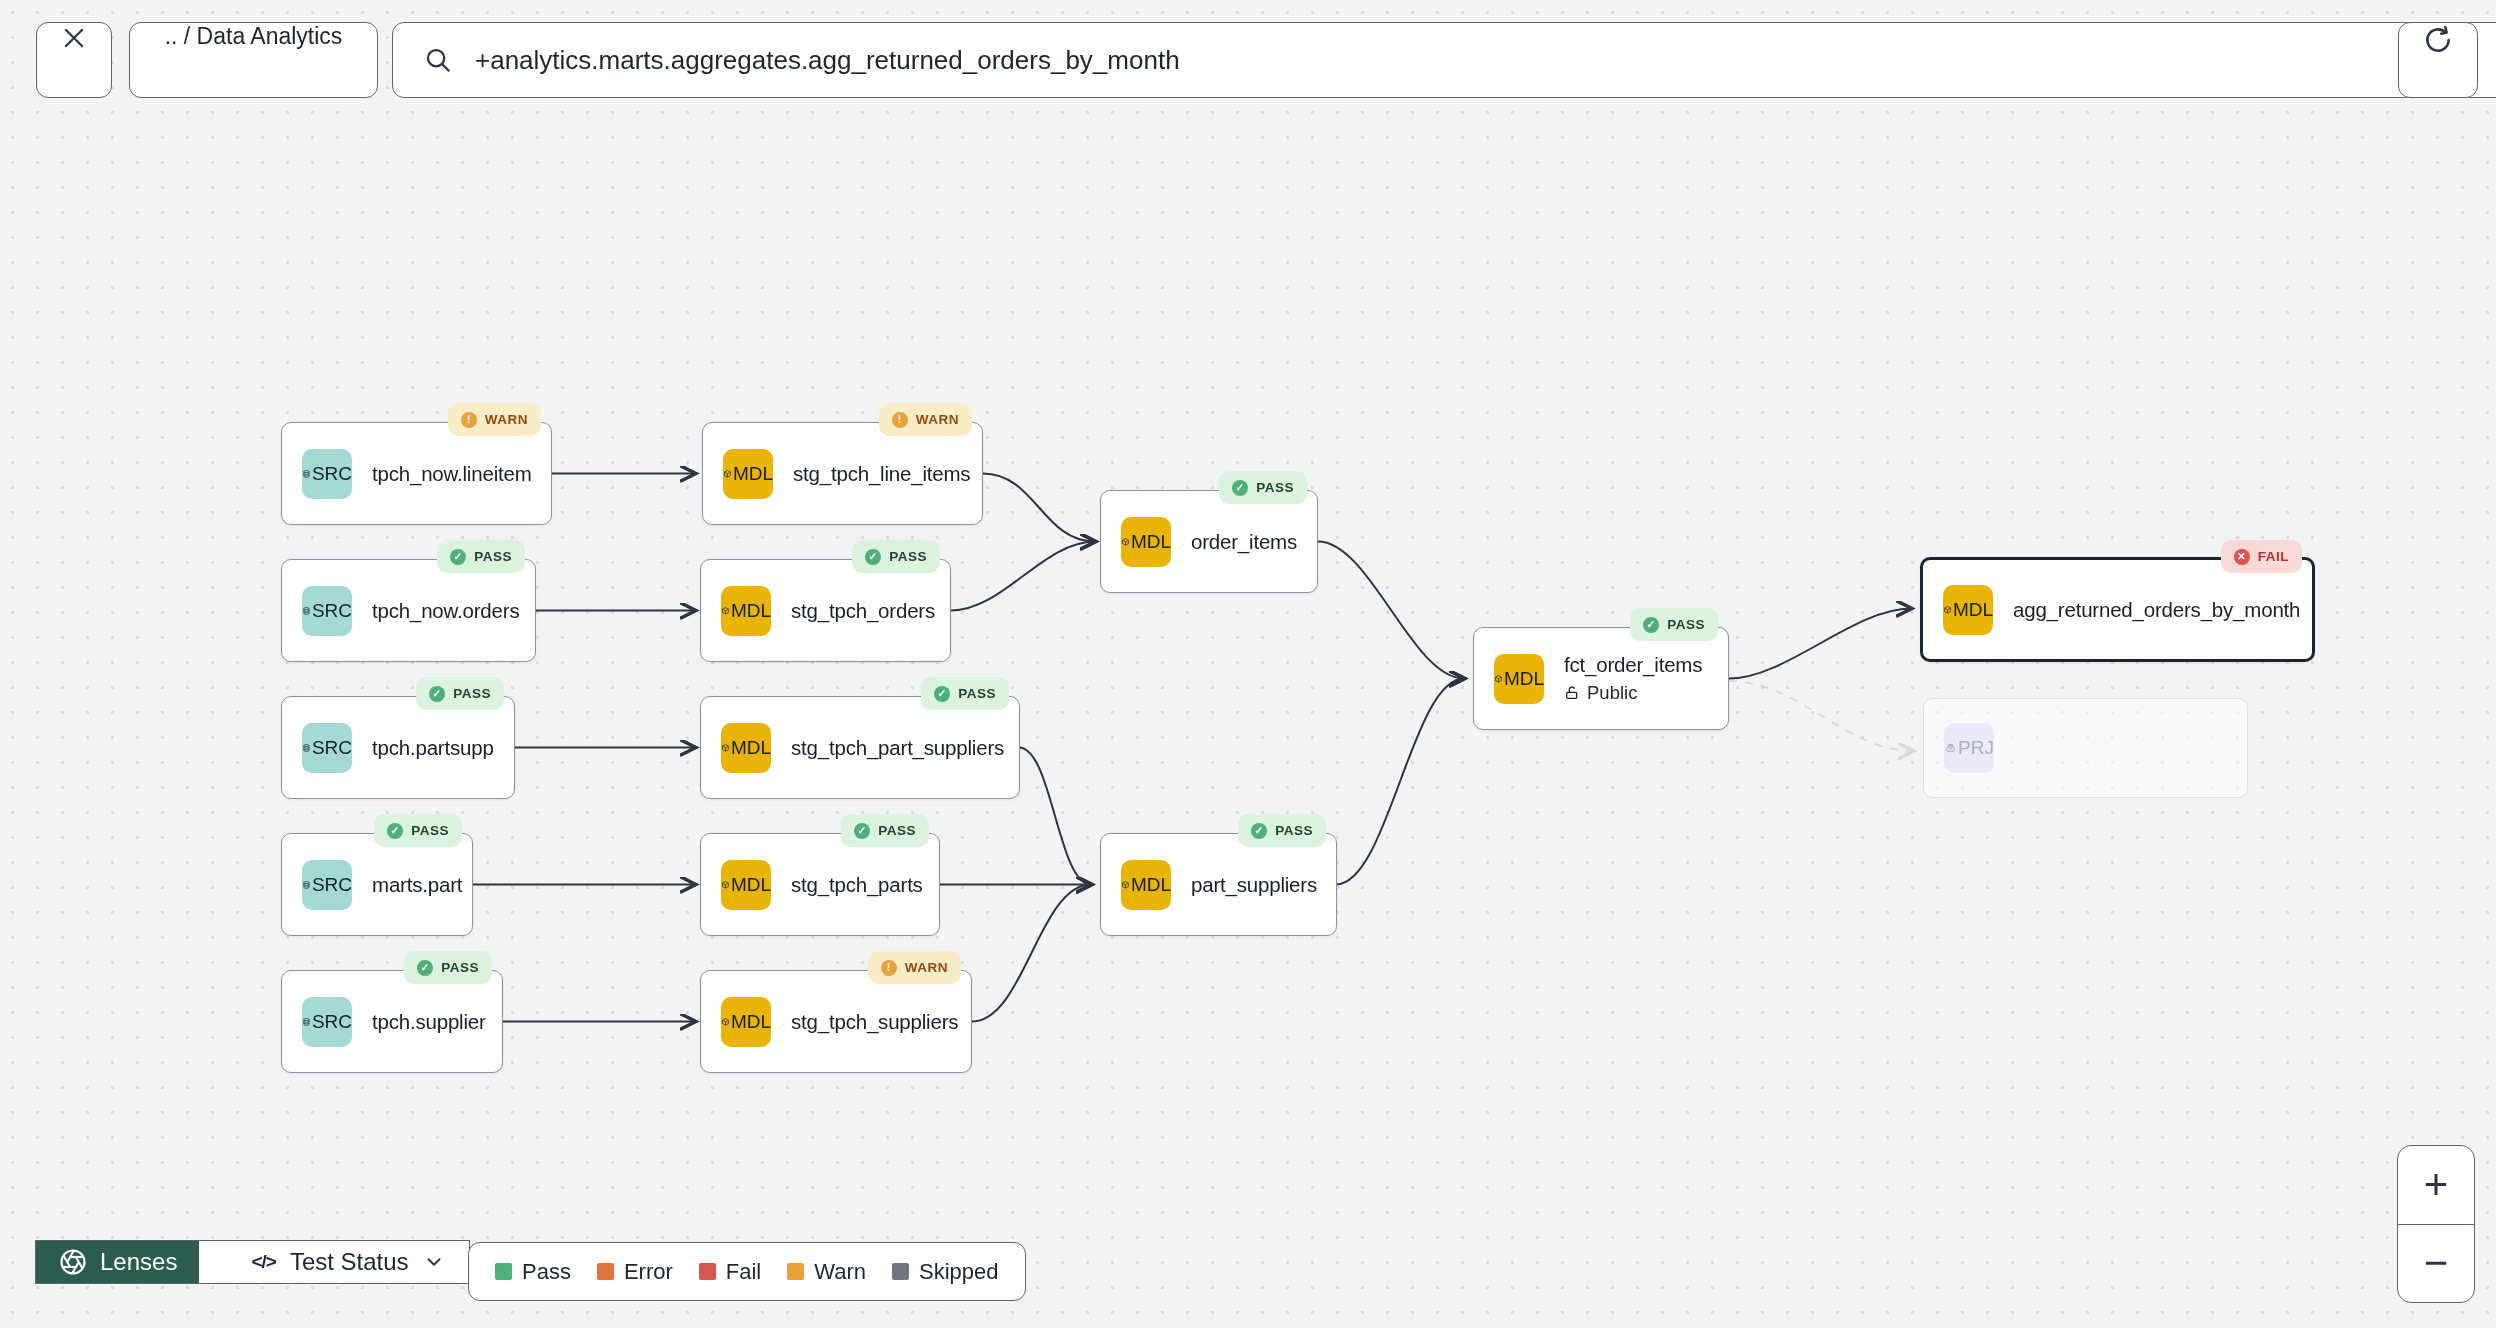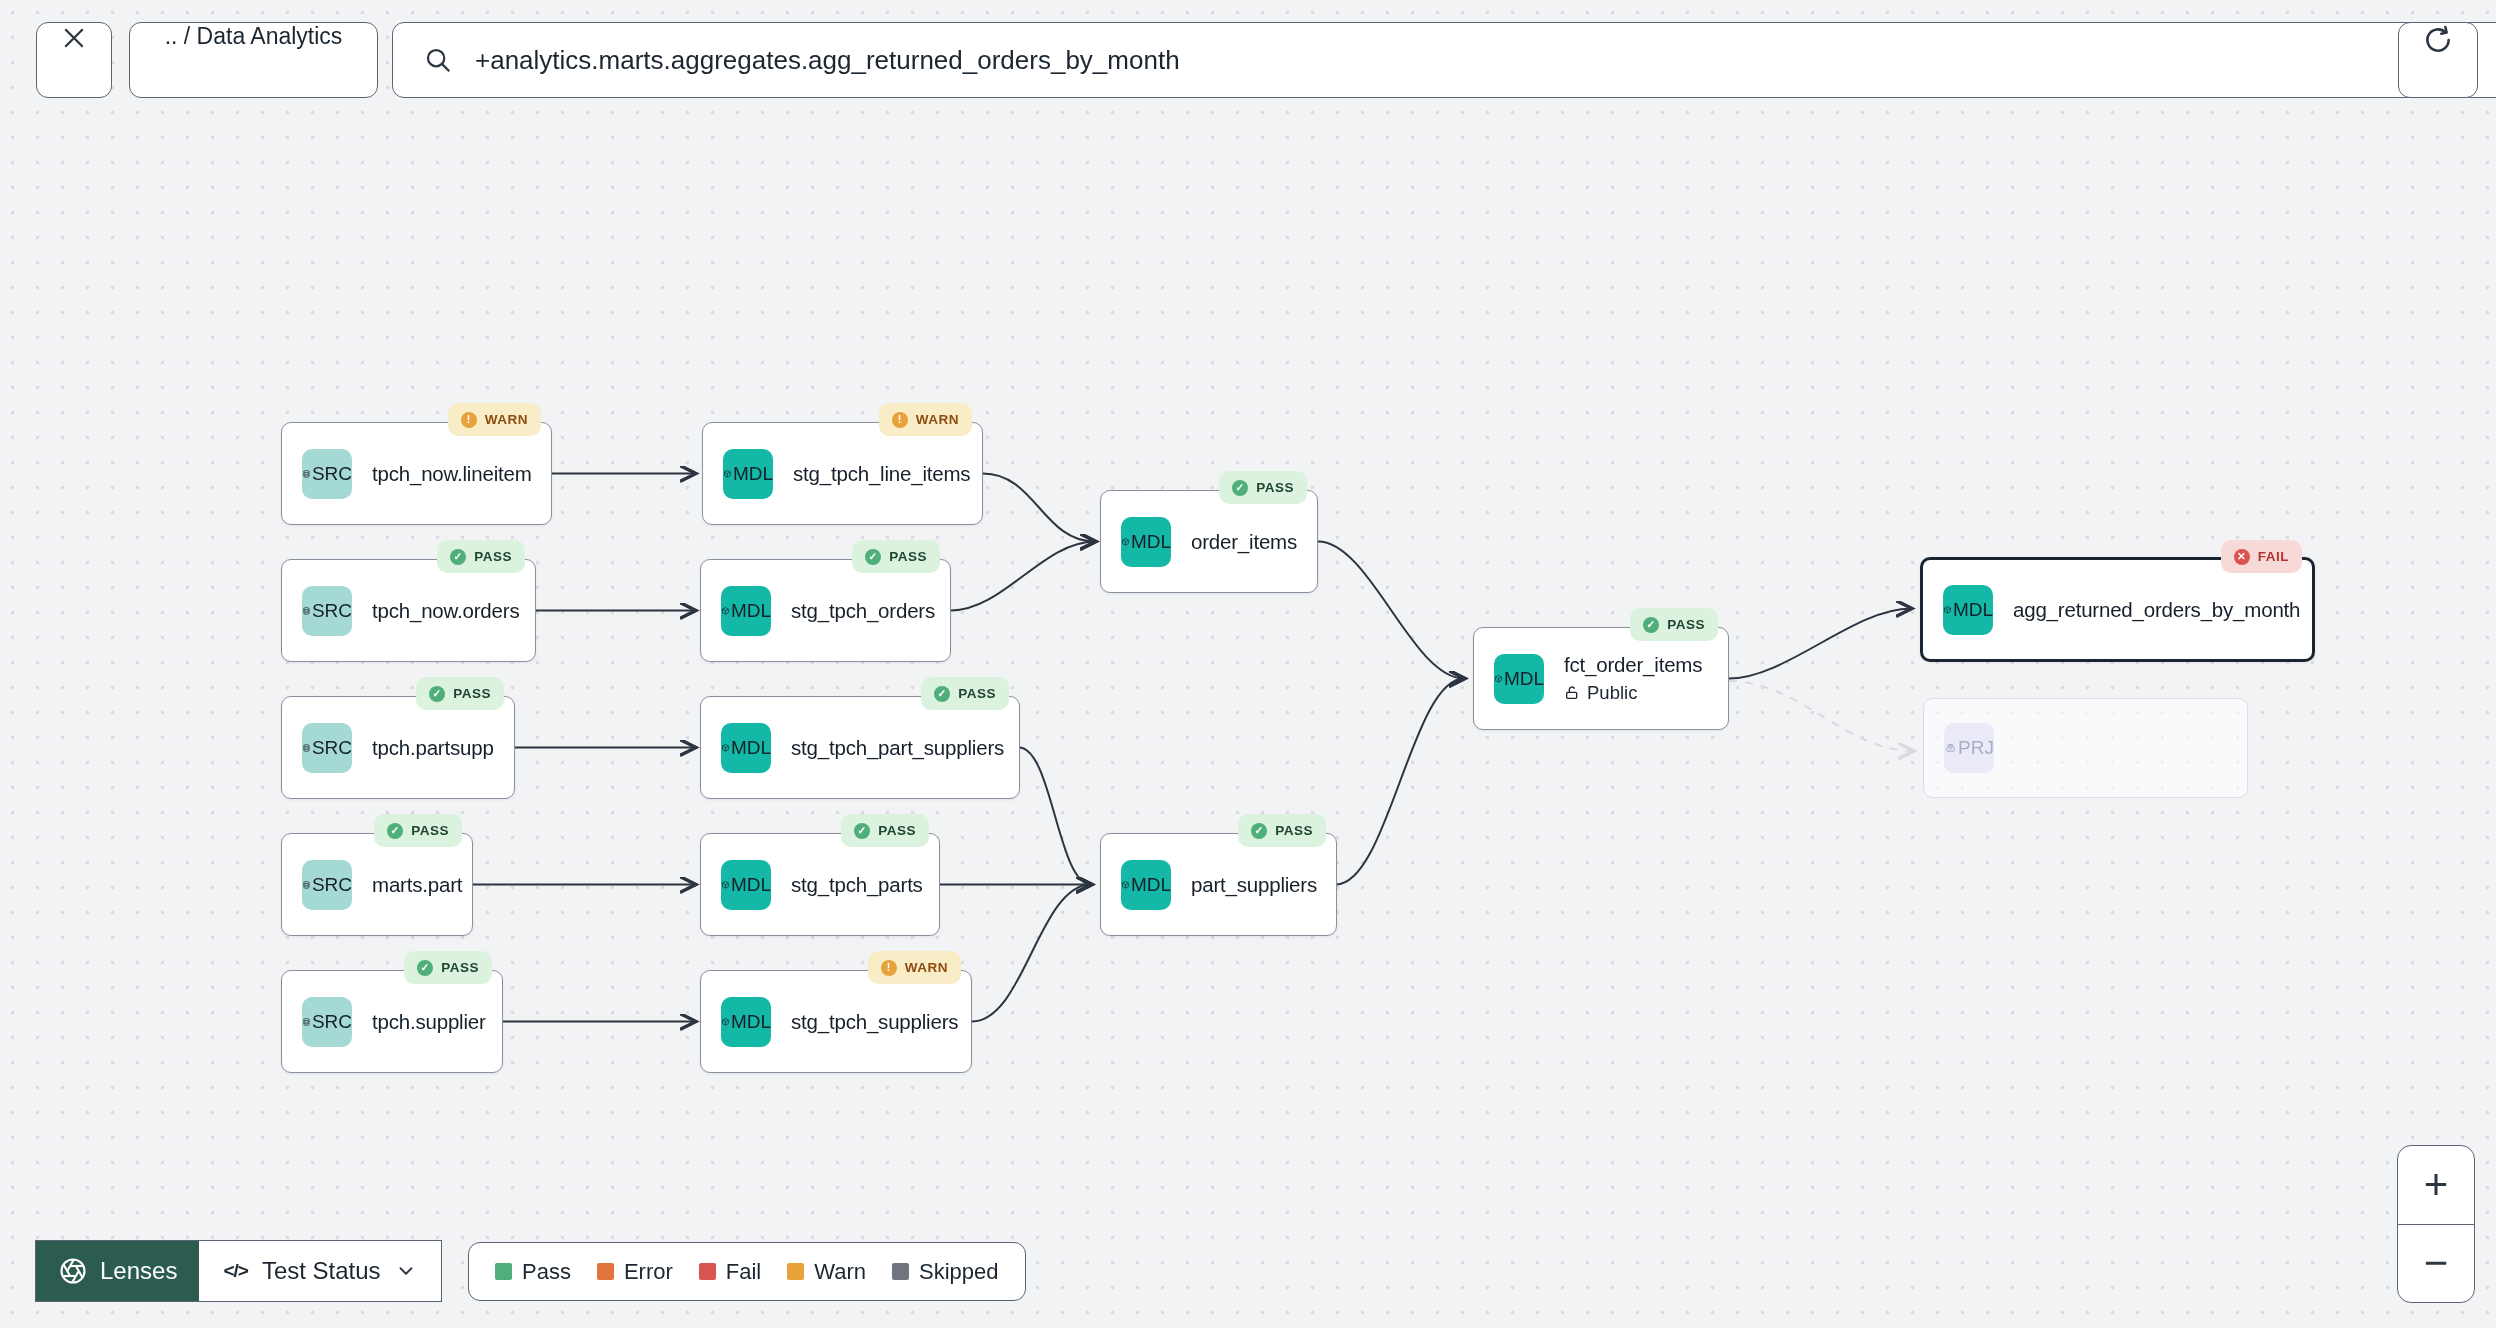--- a/index.html
+++ b/index.html
@@ -54,21 +54,21 @@
   .ncol { margin-left:20px; display:flex; flex-direction:column; gap:5px; }
   .ncol .nlabel { margin-left:0; }
   .nsub { display:flex; align-items:center; gap:7px; font-size:18.5px; color:#1b2631; }
 
   .tile {
     width:50px; height:50px; border-radius:10px; flex:0 0 50px;
     display:flex; flex-direction:row; align-items:center; justify-content:center; gap:1px;
     font-size:19px; color:#16202b;
   }
   .tile--src { background:#a5d9d4; }
-  .tile--mdl { background:#14b8a6;text-align:right; }
+  .tile--mdl { background:#eab308;text-align:right; }
   .tile--prj { background:#eaeaf8; color:#a9adc6; }
 
   .badge {
     position:absolute; top:-20px; right:10px; height:33px;
     display:inline-flex; align-items:center; gap:8px; padding:0 13px;
     border-radius:10px; font-size:13.5px; font-weight:bold; letter-spacing:.5px;
   }
   .badge-ic {
     width:16px; height:16px; border-radius:50%; color:#fff;
     display:inline-flex; align-items:center; justify-content:center;
@@ -79,23 +79,23 @@
   .badge--warn { background:#f9edc7; color:#8f4c10; }
   .badge--warn .badge-ic { background:#e7a23c; }
   .badge--fail { background:#f7d9d8; color:#b23430; }
   .badge--fail .badge-ic { background:#d9534f; }
 
   .muted-l1 { font-size:20px; color:#b9bdc6; }
   .muted-l2 { font-size:23px; color:#c2c5cd; white-space:nowrap; }
 
   
   #lens-control {
-    position:absolute; left:35px; top:1240px; height:62px;
+    position:absolute; left:35px; top:1240px; height:44px;
     display:flex; border:1.8px solid #5b6472; border-radius:0;
-    overflow:hidden; background:#fff;
+    overflow:hidden; background:#fff;gap:28px;
   }
   #lenses-btn {
     background:#2c5c50; color:#fff; display:flex; align-items:center; gap:12px;
     padding:0 22px; font-size:24px; cursor:pointer;
   }
   #lens-selector {
     display:flex; align-items:center; gap:14px; padding:0 24px;
     font-size:24px; color:#1b2631; cursor:pointer;
   }
   .code-ic { font-size:19px; font-weight:bold; letter-spacing:-1px; }

